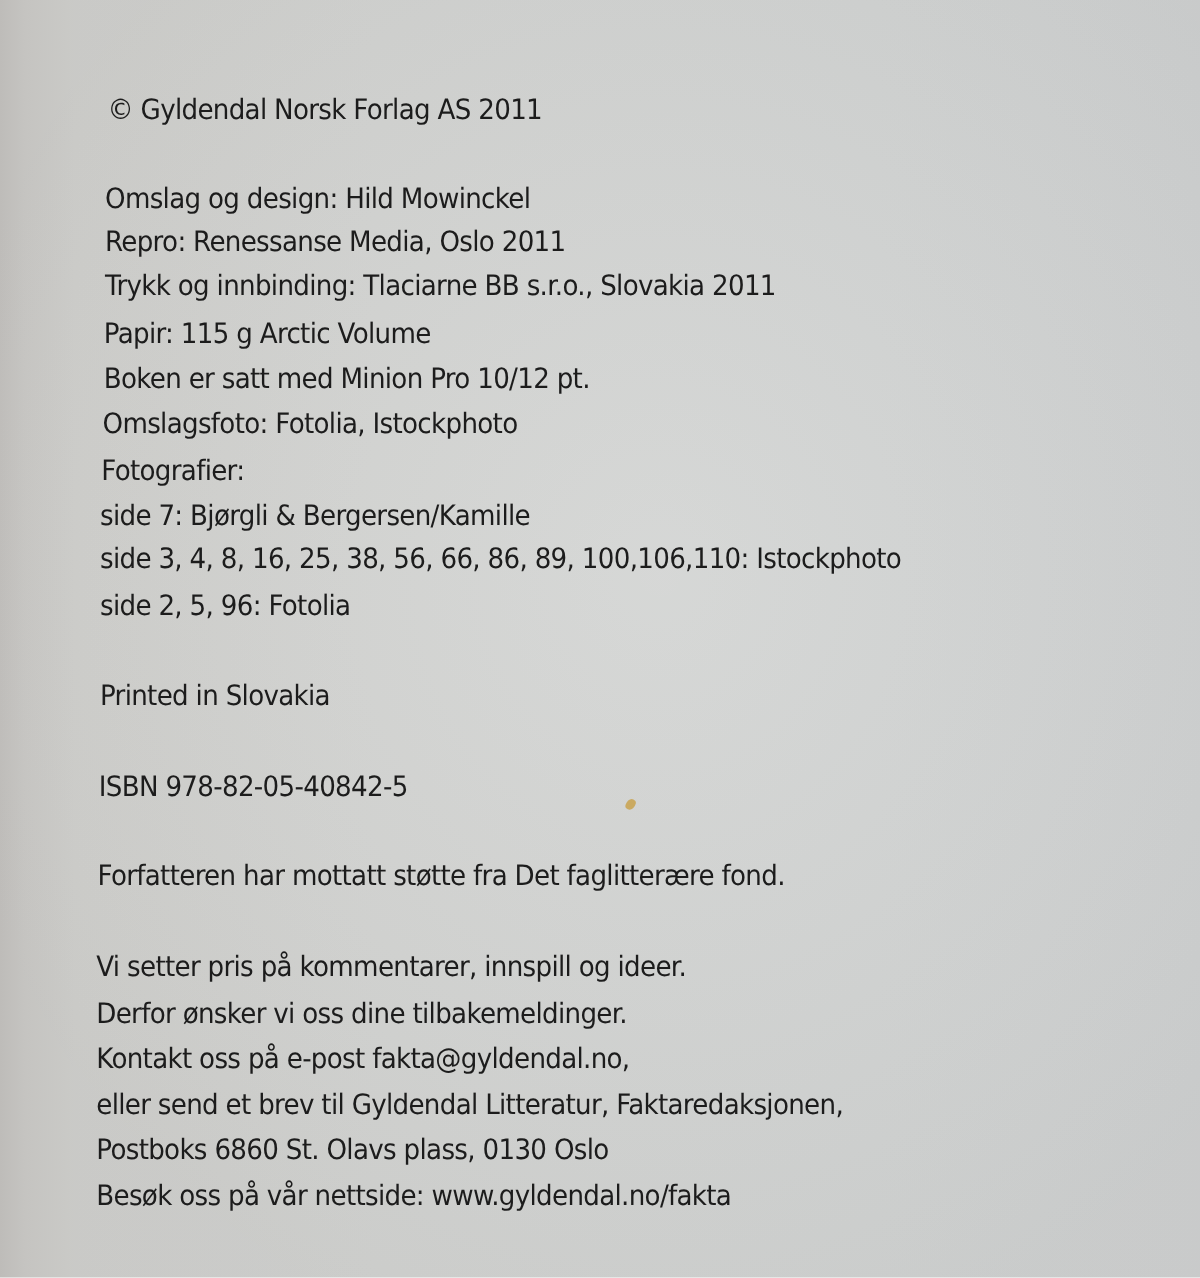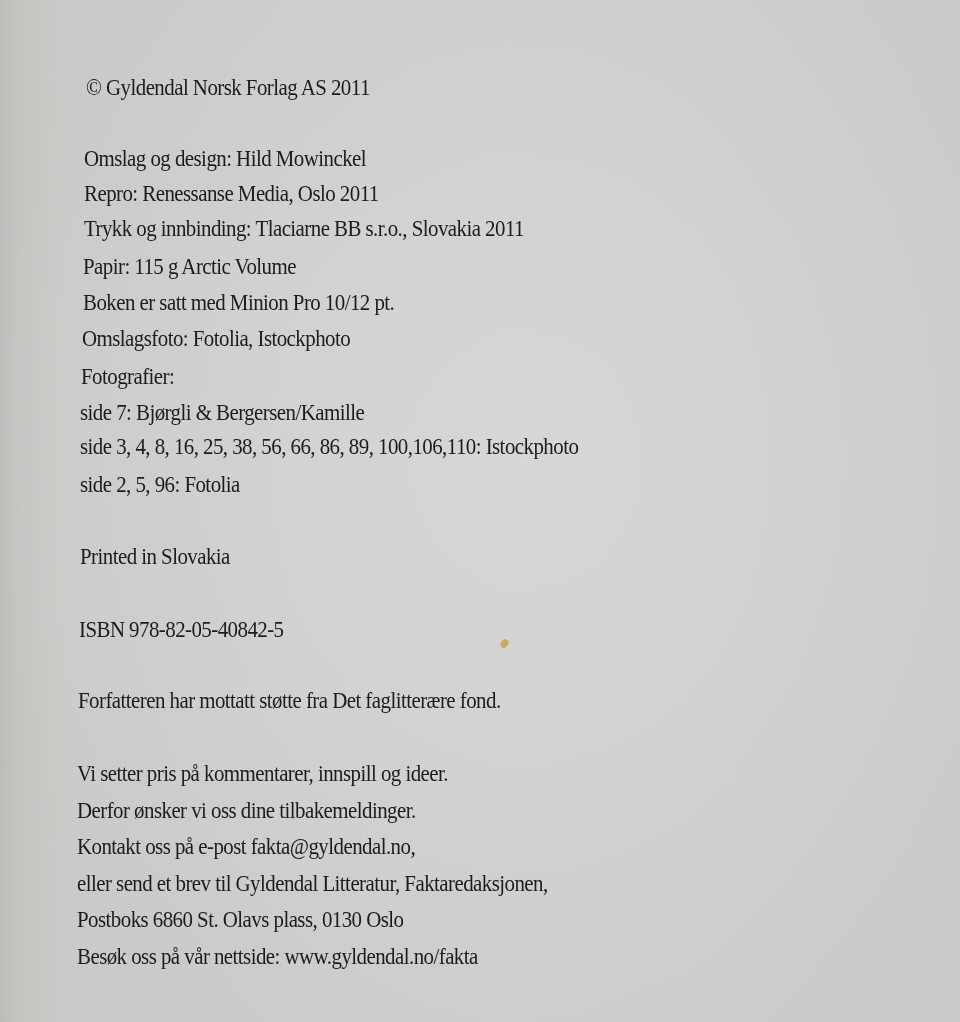--- a/index.html
+++ b/index.html
@@ -20,21 +20,20 @@
       inset: 0;
       background: radial-gradient(ellipse at 55% 45%, rgba(255,255,255,0.10), rgba(0,0,0,0.03) 80%);
       pointer-events: none;
     }
     .colophon {
       position: absolute;
       left: 0;
       top: 0;
       width: 960px;
       height: 1022px;
-      font-family: Liberation Serif, serif;
     }
     .line {
       position: absolute;
       white-space: nowrap;
       font-size: 22.5px;
       letter-spacing: -0.6px;
       line-height: 1;
       color: #1c1c1c;
       transform: scaleX(0.93);
       transform-origin: left center;

